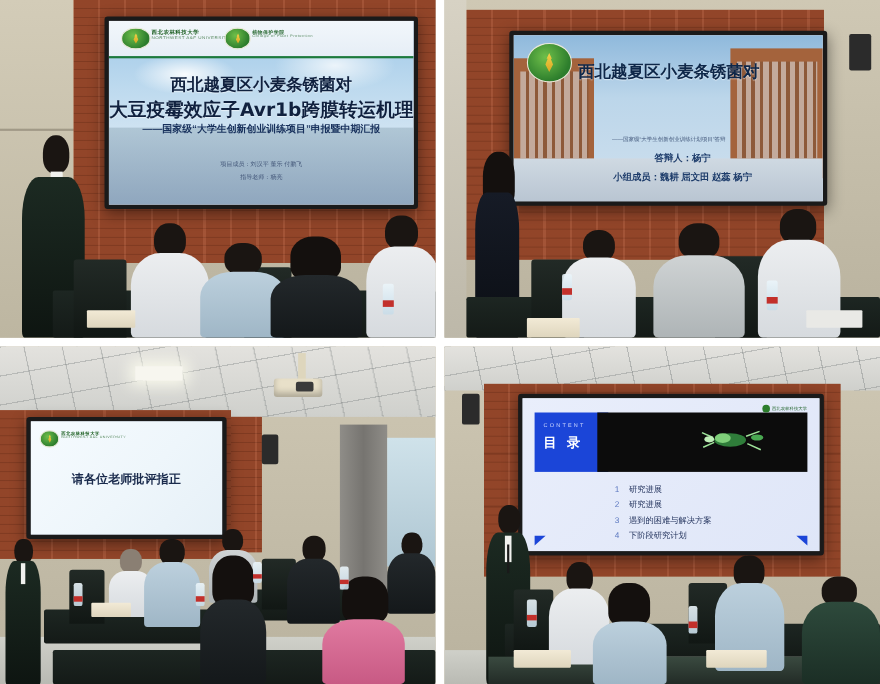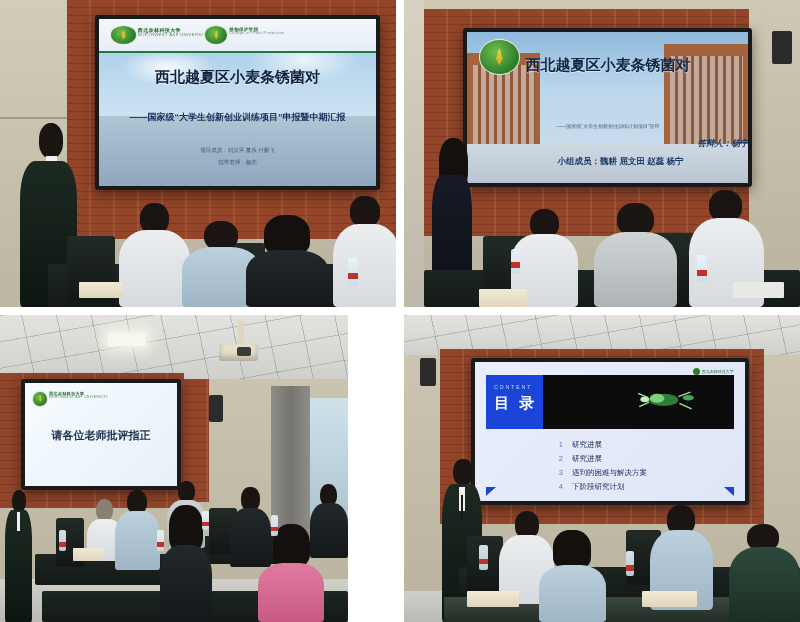--- a/index.html
+++ b/index.html
@@ -7,21 +7,21 @@
   body{font-family:"Liberation Sans","DejaVu Sans",sans-serif;}
 
   #collage{
     position:relative;width:800px;height:622px;background:#ffffff;
     overflow:hidden;
   }
   .panel{position:absolute;overflow:hidden;background:#d8d4c8;}
   
   #p1{left:0px;  top:0px;   width:396px;height:307px;}
   #p2{left:404px;top:0px;   width:396px;height:307px;}
-  #p3{left:0px;  top:315px; width:348px;height:307px;}
+  #p3{left:0px;  top:315px; width:396px;height:307px;}
   #p4{left:404px;top:315px; width:396px;height:307px;}
 
   
   .room{position:absolute;inset:0;}
   .wall-beige{position:absolute;inset:0;background:
       linear-gradient(180deg,#cfc8b4 0%,#c6bfab 40%,#b9b29e 100%);}
   .wall-left{position:absolute;left:0;top:0;bottom:0;width:24%;
      background:linear-gradient(180deg,#d3ccb8,#bdb6a1);}
   .wall-left:after{content:"";position:absolute;left:0;right:0;top:38%;
      height:2px;background:rgba(120,112,95,.5);}
@@ -164,20 +164,21 @@
             <span>西北农林科技大学</span>
             <small>NORTHWEST A&amp;F UNIVERSITY</small>
           </div>
           <div class="logo-round" style="left:38%;top:3.5%;width:8%;height:10.5%;"></div>
           <div class="logo-txt" style="left:47%;top:5%;font-size:4.5px;color:#2c6b35;">
             <span>植物保护学院</span>
             <small>College of Plant Protection</small>
           </div>
 
           <div class="slide-title" style="top:29%;font-size:15px;">西北越夏区小麦条锈菌对</div>
+          <div class="slide-title" style="top:41%;font-size:17px;">大豆疫霉效应子Avr1b跨膜转运机理</div>
           <div class="slide-sub" style="top:55%;font-size:9px;">——国家级“大学生创新创业训练项目”申报暨中期汇报</div>
           <div class="slide-credit" style="top:76%;font-size:5.5px;">项目成员：刘汉平 董乐 付鹏飞</div>
           <div class="slide-credit" style="top:83%;font-size:5.5px;">指导老师：杨亮</div>
         </div>
       </div>
 
       <div class="presenter" style="left:3%;top:40%;width:20%;height:60%;">
         <div class="head" style="left:34%;top:0;width:31%;height:19%;"></div>
         <div class="shirt-strip" style="left:43%;top:18%;width:14%;height:10%;"></div>
         <div class="suit" style="left:10%;top:21%;width:72%;height:79%;"></div>
@@ -221,21 +222,21 @@
           <div class="bld-block" style="left:0;top:14%;width:26%;height:72%;"></div>
           <div class="bld-block" style="right:0;top:8%;width:30%;height:78%;"></div>
           <div class="bld-win" style="left:2%;top:22%;width:22%;height:52%;opacity:.6;"></div>
           <div class="bld-win" style="right:2%;top:16%;width:26%;height:58%;opacity:.6;"></div>
           <div class="plaza"></div>
 
           <div class="logo-round" style="left:4%;top:5%;width:14%;height:22%;"></div>
 
           <div class="slide-title" style="top:16%;font-size:15px;color:#0e2749;">西北越夏区小麦条锈菌对</div>
           <div class="slide-small" style="top:60%;font-size:5px;">——国家级“大学生创新创业训练计划项目”答辩</div>
-          <div class="slide-sub" style="top:70%;font-size:8.5px;text-align:right;left:9%;color:#1c3b6a;font-style:italic;">答辩人：杨宁</div>
+          <div class="slide-sub" style="top:70%;font-size:8.5px;text-align:center;left:9%;color:#1c3b6a;">答辩人：杨宁</div>
           <div class="slide-sub" style="top:82%;font-size:8.5px;text-align:center;left:9%;color:#1c3b6a;">小组成员：魏耕 屈文田 赵蕊 杨宁</div>
         </div>
       </div>
 
       <div class="presenter" style="left:6%;top:45%;width:13%;height:55%;">
         <div class="hair-long" style="left:22%;top:0;width:56%;height:30%;"></div>
         <div class="suit-navy" style="left:8%;top:22%;width:78%;height:78%;"></div>
       </div>
 
       <div class="desk" style="left:5%;top:88%;right:0;height:12%;"></div>
@@ -353,21 +354,21 @@
           <div class="c4-band" style="left:25%;top:9%;right:4%;height:39%;"></div>
           <svg class="c4-bug" style="left:58%;top:14%;width:26%;height:28%;" viewBox="0 0 120 70">
             <ellipse cx="56" cy="34" rx="26" ry="11" fill="#2f7d3a"></ellipse>
             <ellipse cx="44" cy="31" rx="13" ry="8" fill="#7fd07a"></ellipse>
             <path d="M28 30 L10 22 M30 38 L12 46 M82 28 L104 20 M84 40 L106 50" stroke="#9ee39a" stroke-width="2.5" fill="none"></path>
             <ellipse cx="100" cy="30" rx="10" ry="5" fill="#49a851"></ellipse>
             <ellipse cx="22" cy="33" rx="8" ry="5" fill="#bfeeb8"></ellipse>
           </svg>
 
           <div class="c4-en" style="left:7%;top:16%;font-size:5px;">CONTENT</div>
-          <div class="c4-cn" style="left:7%;top:23%;font-size:15px;">目 录</div>
+          <div class="c4-cn" style="left:7%;top:23%;font-size:12px;">目 录</div>
 
           <div class="c4-list" style="left:31%;top:56%;font-size:7.5px;">
             <div class="c4-row">
               <span class="c4-num">1</span>
               <span class="c4-item">研究进展</span>
             </div>
             <div class="c4-row">
               <span class="c4-num">2</span>
               <span class="c4-item">研究进展</span>
             </div>

